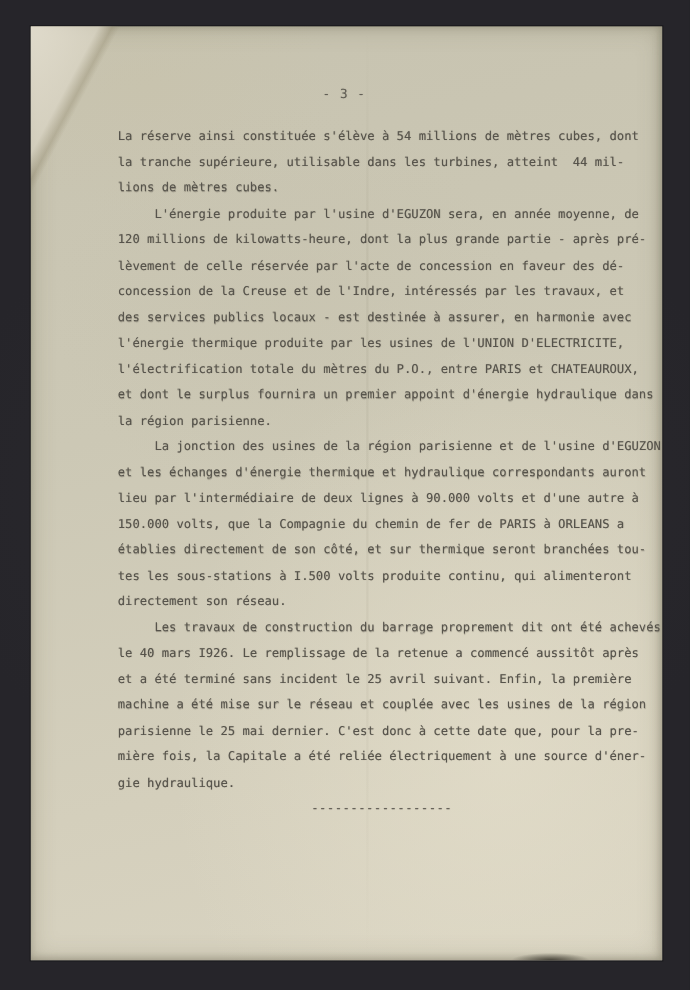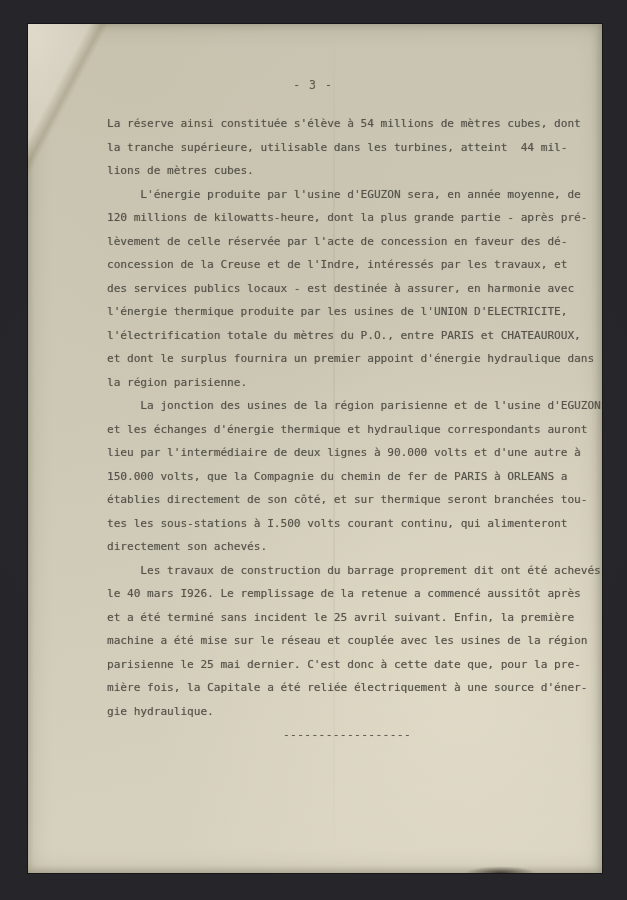--- a/index.html
+++ b/index.html
@@ -138,22 +138,22 @@
         <div class="line">l'électrification totale du mètres du P.O., entre PARIS et CHATEAUROUX,</div>
         <div class="line">et dont le surplus fournira un premier appoint d'énergie hydraulique dans</div>
         <div class="line">la région parisienne.</div>
       </div>
       <div class="para">
         <div class="line">     La jonction des usines de la région parisienne et de l'usine d'EGUZON</div>
         <div class="line">et les échanges d'énergie thermique et hydraulique correspondants auront</div>
         <div class="line">lieu par l'intermédiaire de deux lignes à 90.000 volts et d'une autre à</div>
         <div class="line">150.000 volts, que la Compagnie du chemin de fer de PARIS à ORLEANS a</div>
         <div class="line">établies directement de son côté, et sur thermique seront branchées tou-</div>
-        <div class="line">tes les sous-stations à I.500 volts courant continu, qui alimenteront</div>
-        <div class="line">directement son achevés.</div>
+        <div class="line">tes les sous-stations à I.500 volts produite continu, qui alimenteront</div>
+        <div class="line">directement son réseau.</div>
       </div>
       <div class="para">
         <div class="line">     Les travaux de construction du barrage proprement dit ont été achevés</div>
         <div class="line">le 40 mars I926. Le remplissage de la retenue a commencé aussitôt après</div>
         <div class="line">et a été terminé sans incident le 25 avril suivant. Enfin, la première</div>
         <div class="line">machine a été mise sur le réseau et couplée avec les usines de la région</div>
         <div class="line">parisienne le 25 mai dernier. C'est donc à cette date que, pour la pre-</div>
         <div class="line">mière fois, la Capitale a été reliée électriquement à une source d'éner-</div>
         <div class="line">gie hydraulique.</div>
       </div>

